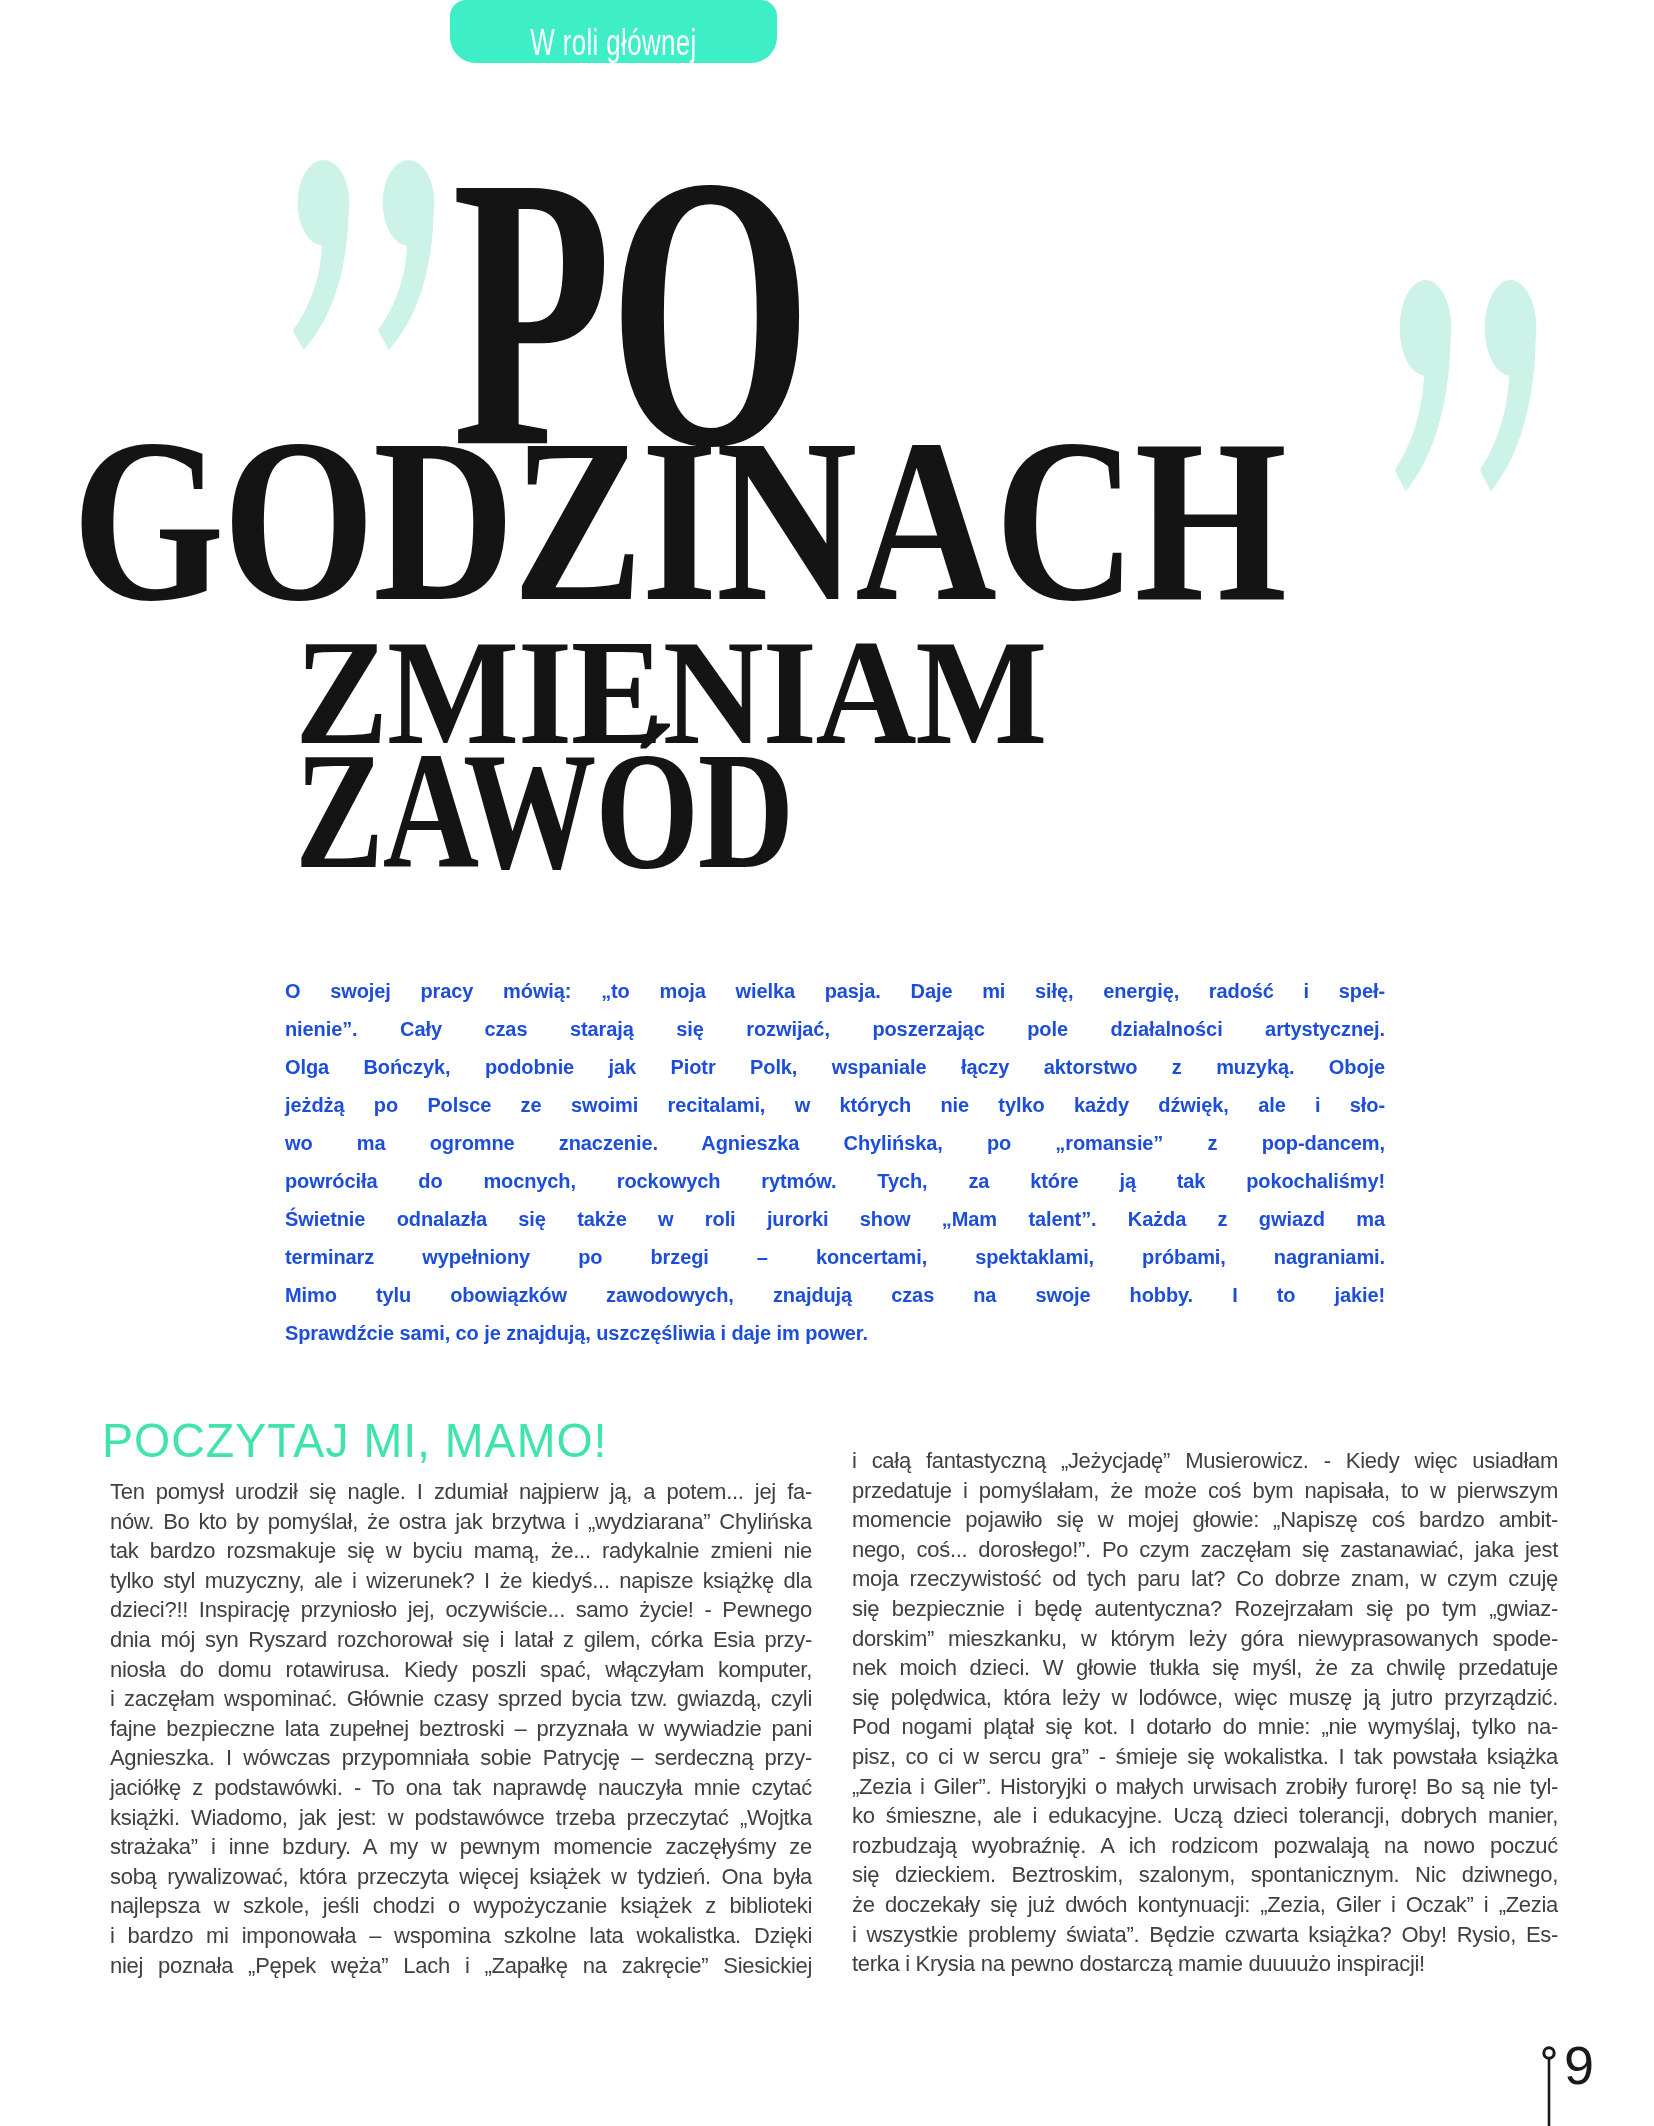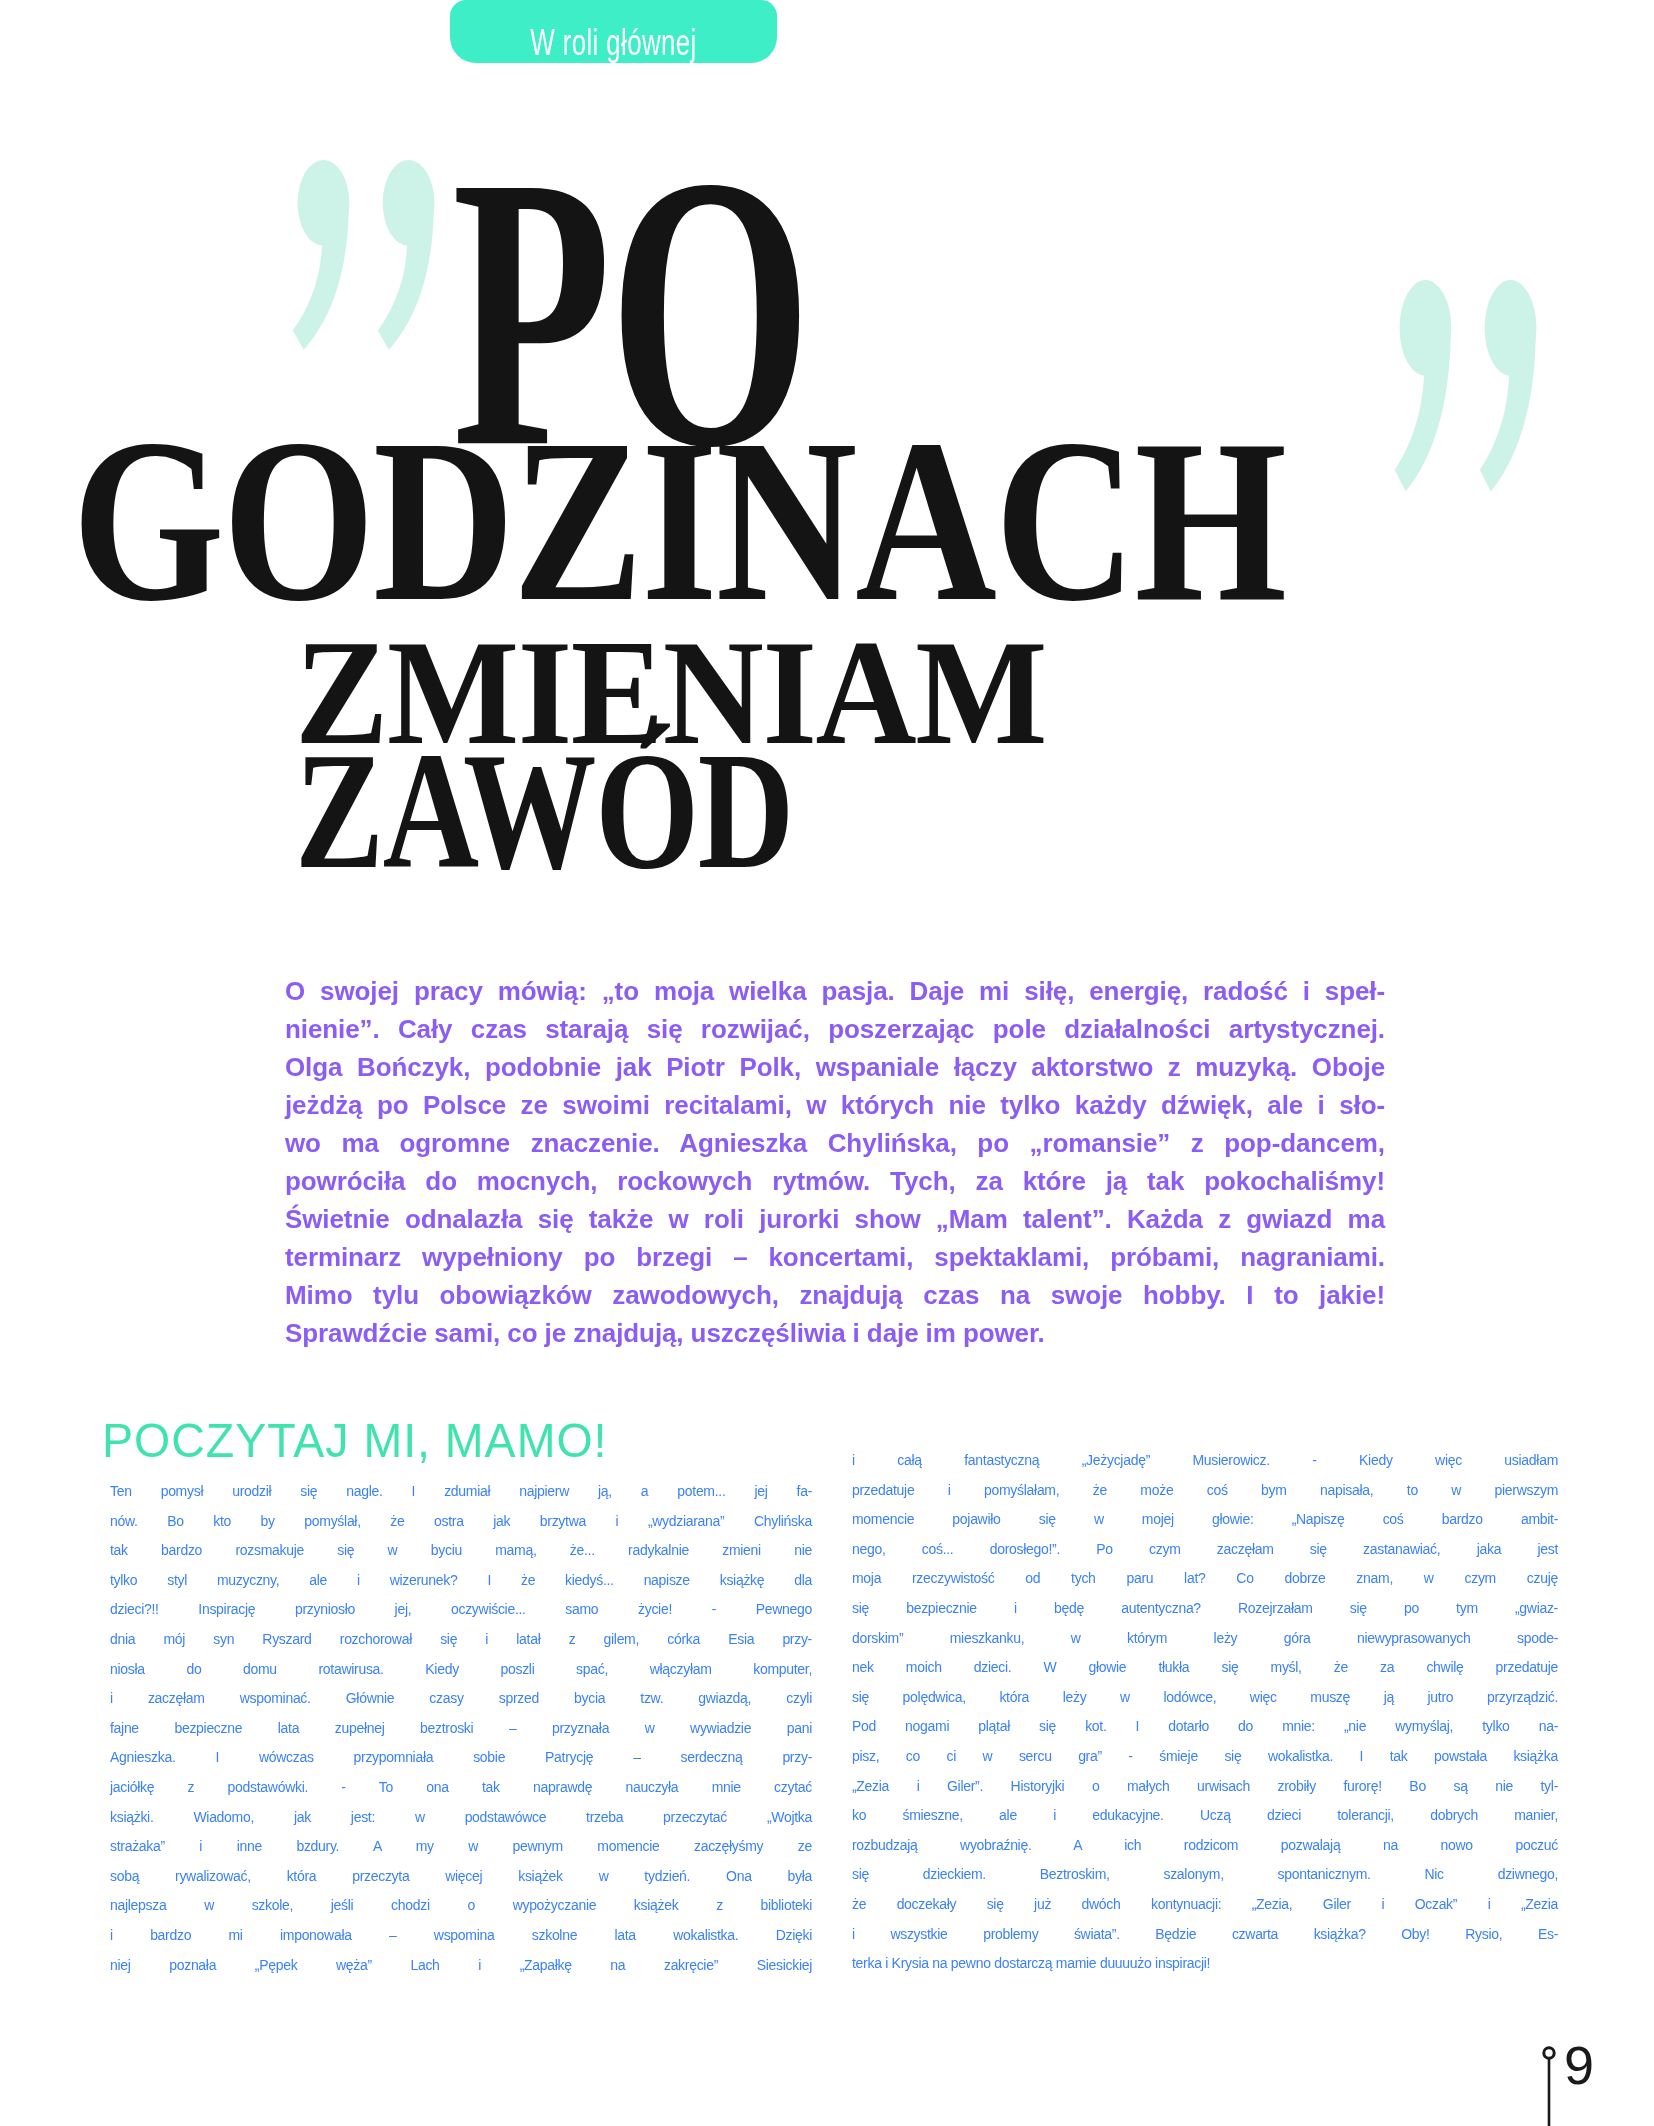--- a/index.html
+++ b/index.html
@@ -33,34 +33,34 @@
   .hl-po        { left:452px; top:117px; font-size:300px; transform:scale(0.87,1.30); }
   .hl-godzinach { left:72px;  top:404px; font-size:200px; transform:scale(0.98,1.17); }
   .hl-zmieniam  { left:295px; top:617px; font-size:140px; transform:scale(1.00,1.08); }
   .hl-zawod     { left:295px; top:727px; font-size:150px; transform:scale(0.89,1.11); }
   .quote-svg { position:absolute; }
   .quote-open  { left:286px;  top:160px; }
   .quote-close { left:1388px; top:280px; }
   
   .intro {
     position:absolute; left:285px; top:972px; width:1100px;
-    font-size:26px; font-weight:700; color:#8b5cf6; line-height:38px;
+    font-size:20px; font-weight:700; color:#1d4ed8; line-height:38px;
     letter-spacing:-0.1px;
   }
   .intro .iline { text-align:justify; text-align-last:justify; }
   .intro .natural-last { text-align-last:left; }
   
   .section-heading {
     position:absolute; left:102px; top:1412px;
     color:#3fe3ab; font-size:48px; font-weight:400; letter-spacing:1px;
     white-space:nowrap; transform:scale(0.97,1.02); transform-origin:0 0;
   }
   .column {
     position:absolute;
-    font-size:14px; color:#3b82f6; line-height:29.6px; letter-spacing:-0.3px;
+    font-size:22px; color:#404040; line-height:29.6px; letter-spacing:-0.3px;
   }
   .column .cline { text-align:justify; text-align-last:justify; }
   .column .natural-last { text-align-last:left; }
   .col-left  { left:102px; top:1477px; width:702px;margin-left:8px; }
   .col-right { left:852px; top:1446px; width:706px; }
   
   .page-pin { position:absolute; left:1541px; top:2045px; width:16px; height:81px; }
   .page-number {
     position:absolute; left:1564px; top:2034px;
     font-size:54px; color:#1a1a1a; font-weight:400;

